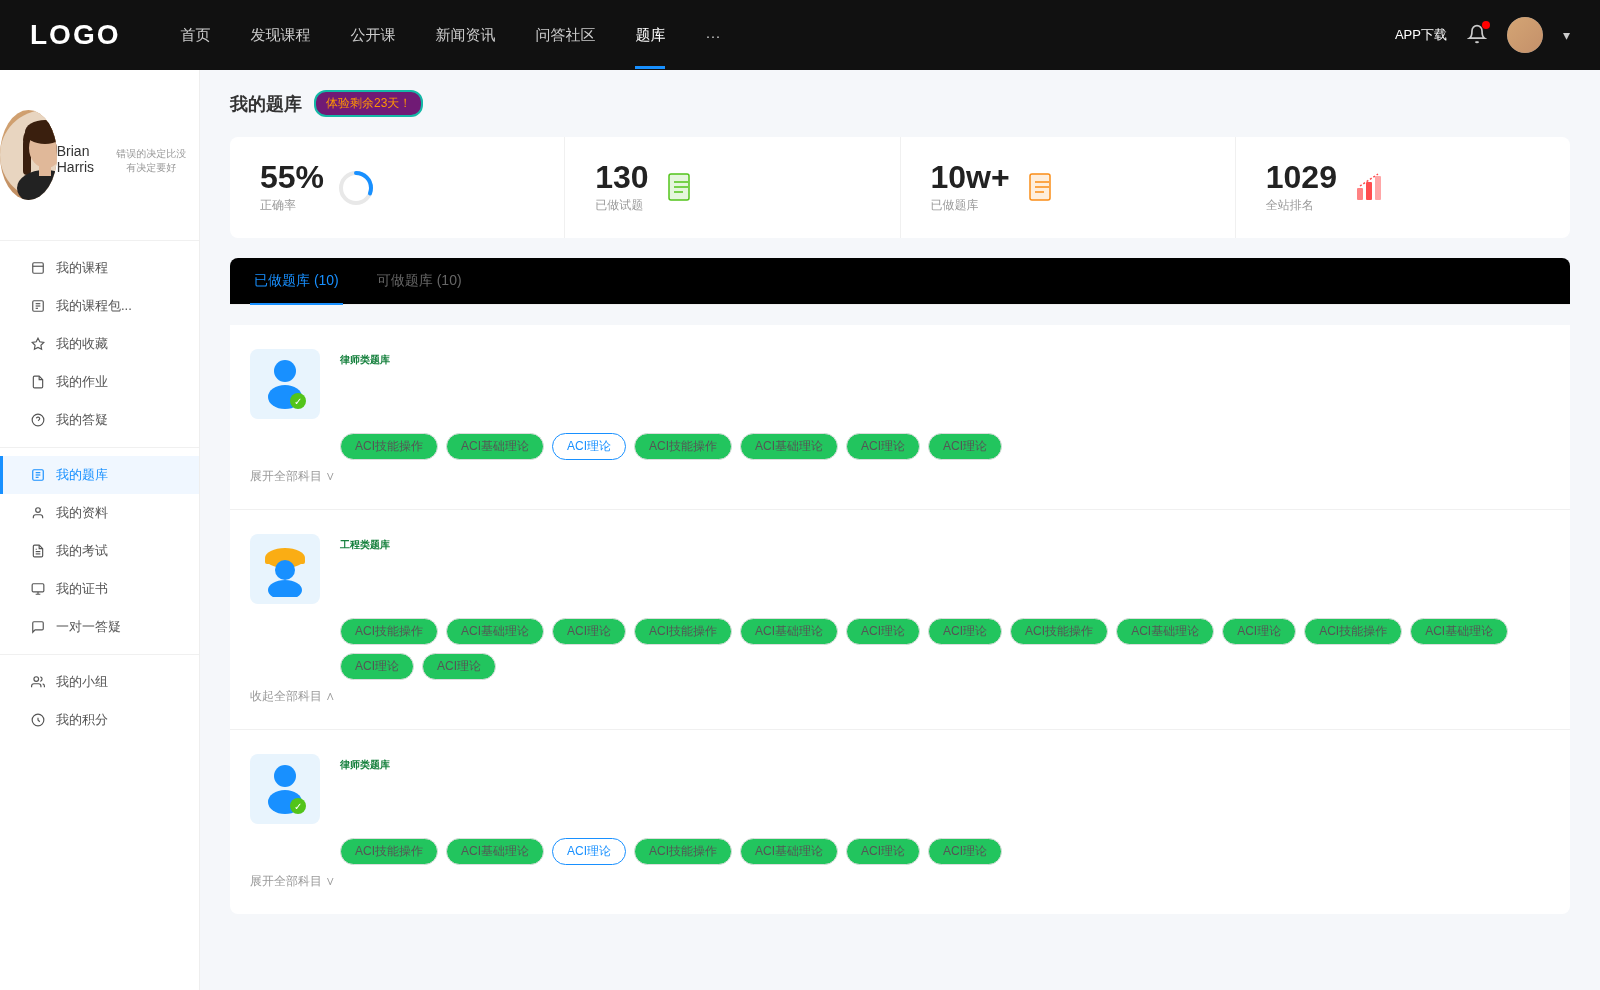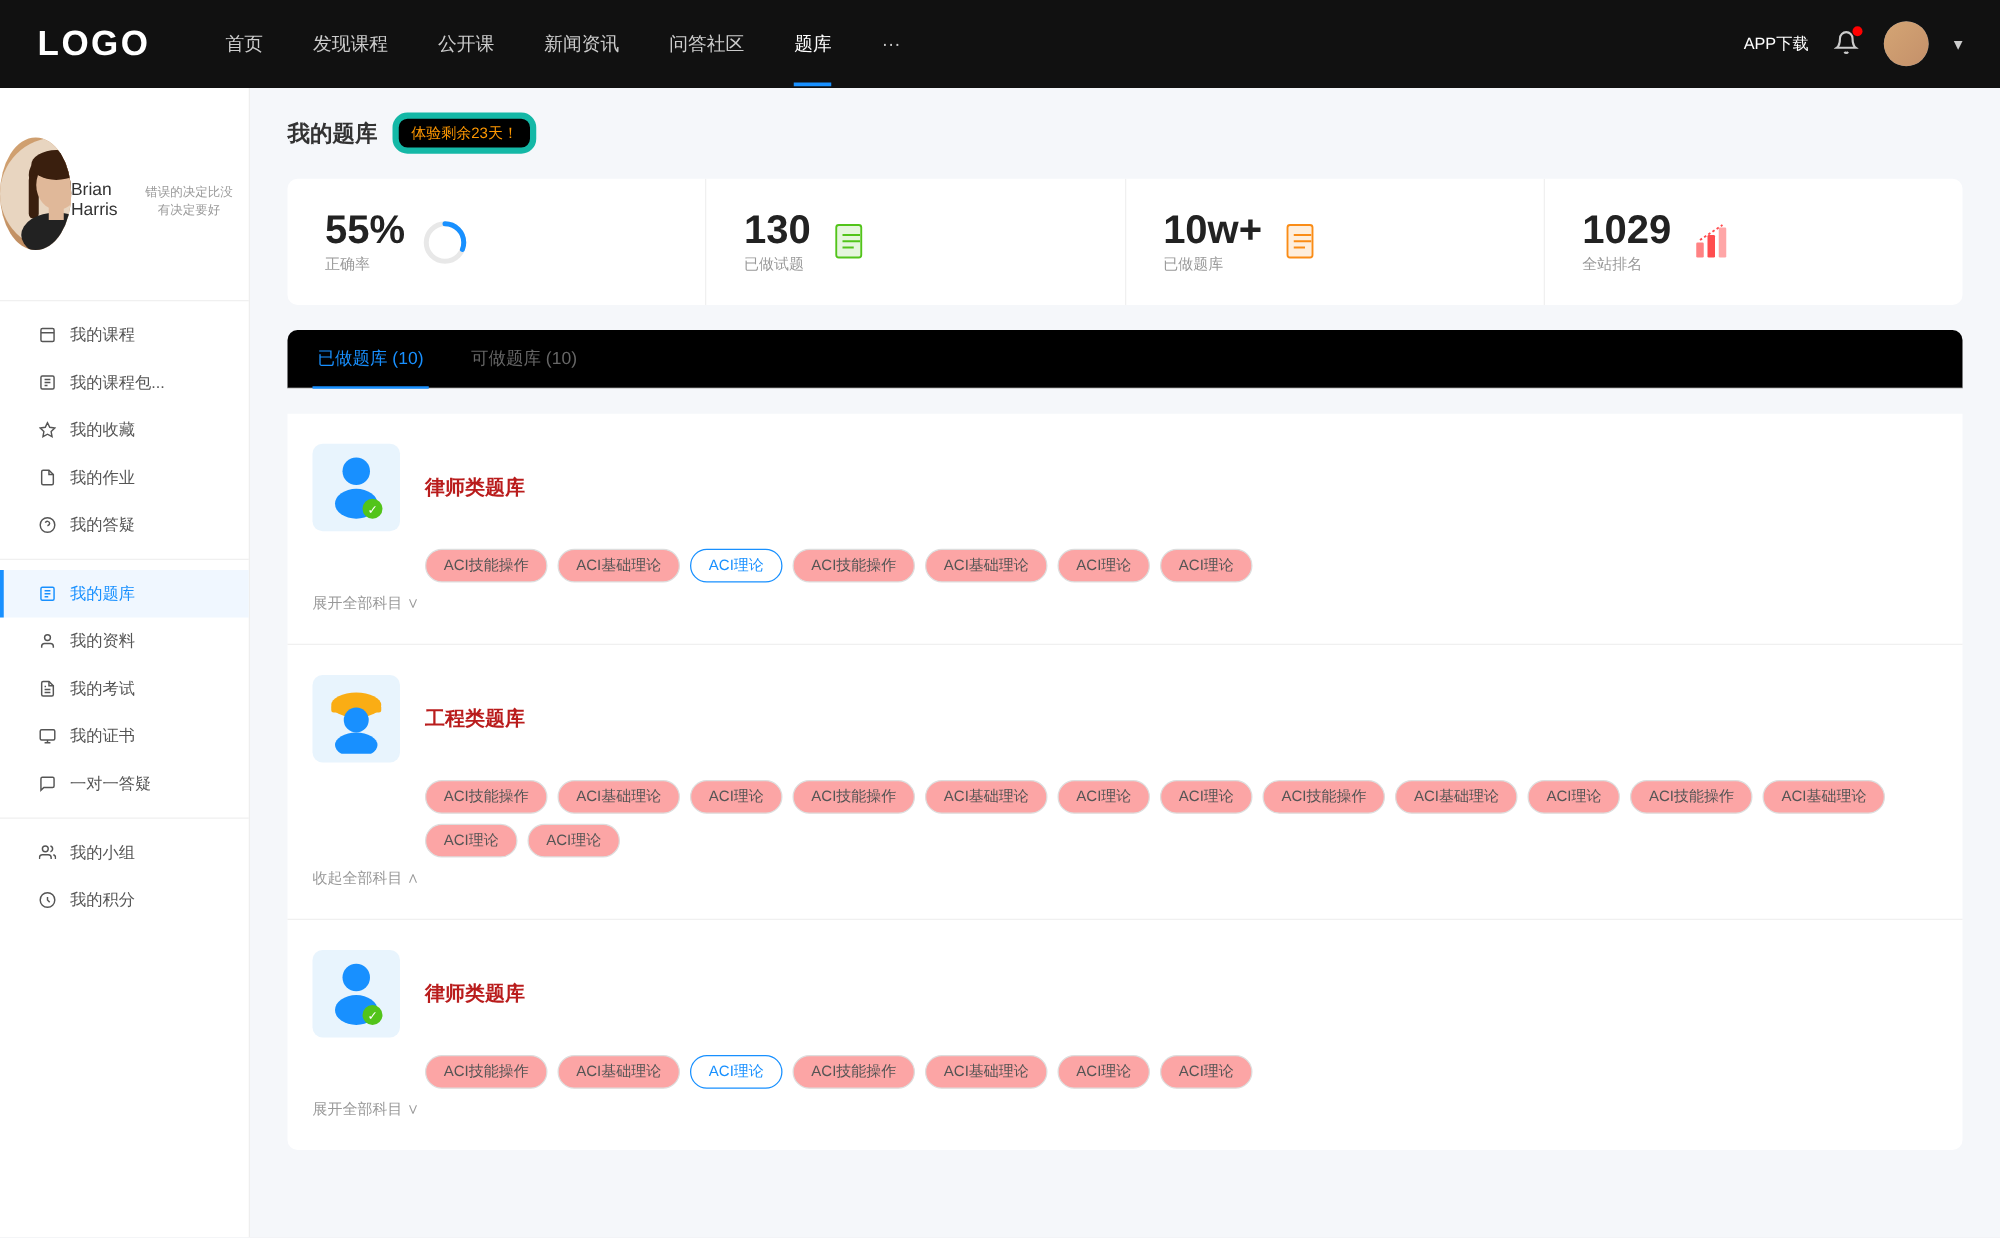--- a/index.html
+++ b/index.html
@@ -179,26 +179,26 @@
       align-items: center;
       gap: 12px;
       margin-bottom: 20px;
     }
     .page-title-text {
       font-size: 18px;
       font-weight: 600;
       color: #333;
     }
     .trial-badge {
-      background: #000000;
+      background: #701a75;
       color: #ff9800;
       font-size: 12px;
       padding: 3px 10px;
       border-radius: 12px;
-      border: 5px solid #14b8a6;
+      border: 2px solid #14b8a6;
       text-align: right;
     }
 
     
     .stats-row {
       display: flex;
       background: white;
       border-radius: 8px;
       margin-bottom: 20px;
       overflow: hidden;
@@ -279,40 +279,39 @@
     .qbank-icon-wrap {
       width: 70px; height: 70px;
       background: #e8f4fd;
       border-radius: 8px;
       display: flex;
       align-items: center;
       justify-content: center;
       flex-shrink: 0;
     }
     .qbank-title {
-      font-size: 16px;
+      font-size: 10px;
       font-weight: 600;
-      color: #b91c1c;
+      color: #15803d;
       padding-top: 4px;
-      margin-top: 21px;
     }
     .qbank-tags {
       display: flex;
       flex-wrap: wrap;
       gap: 8px;
       padding-left: 90px;
     }
     .tag {
       padding: 4px 14px;
       border-radius: 16px;
       font-size: 12px;
       border: 1px solid #ddd;
       color: #555;
       cursor: pointer;
-      background: #fca5a5;
+      background: #22c55e;
     }
     .tag.active {
       border-color: #1890ff;
       color: #1890ff;
       background: white;
     }
     .qbank-footer {
       text-align: left;
       padding-top: 8px;
       font-size: 12px;

